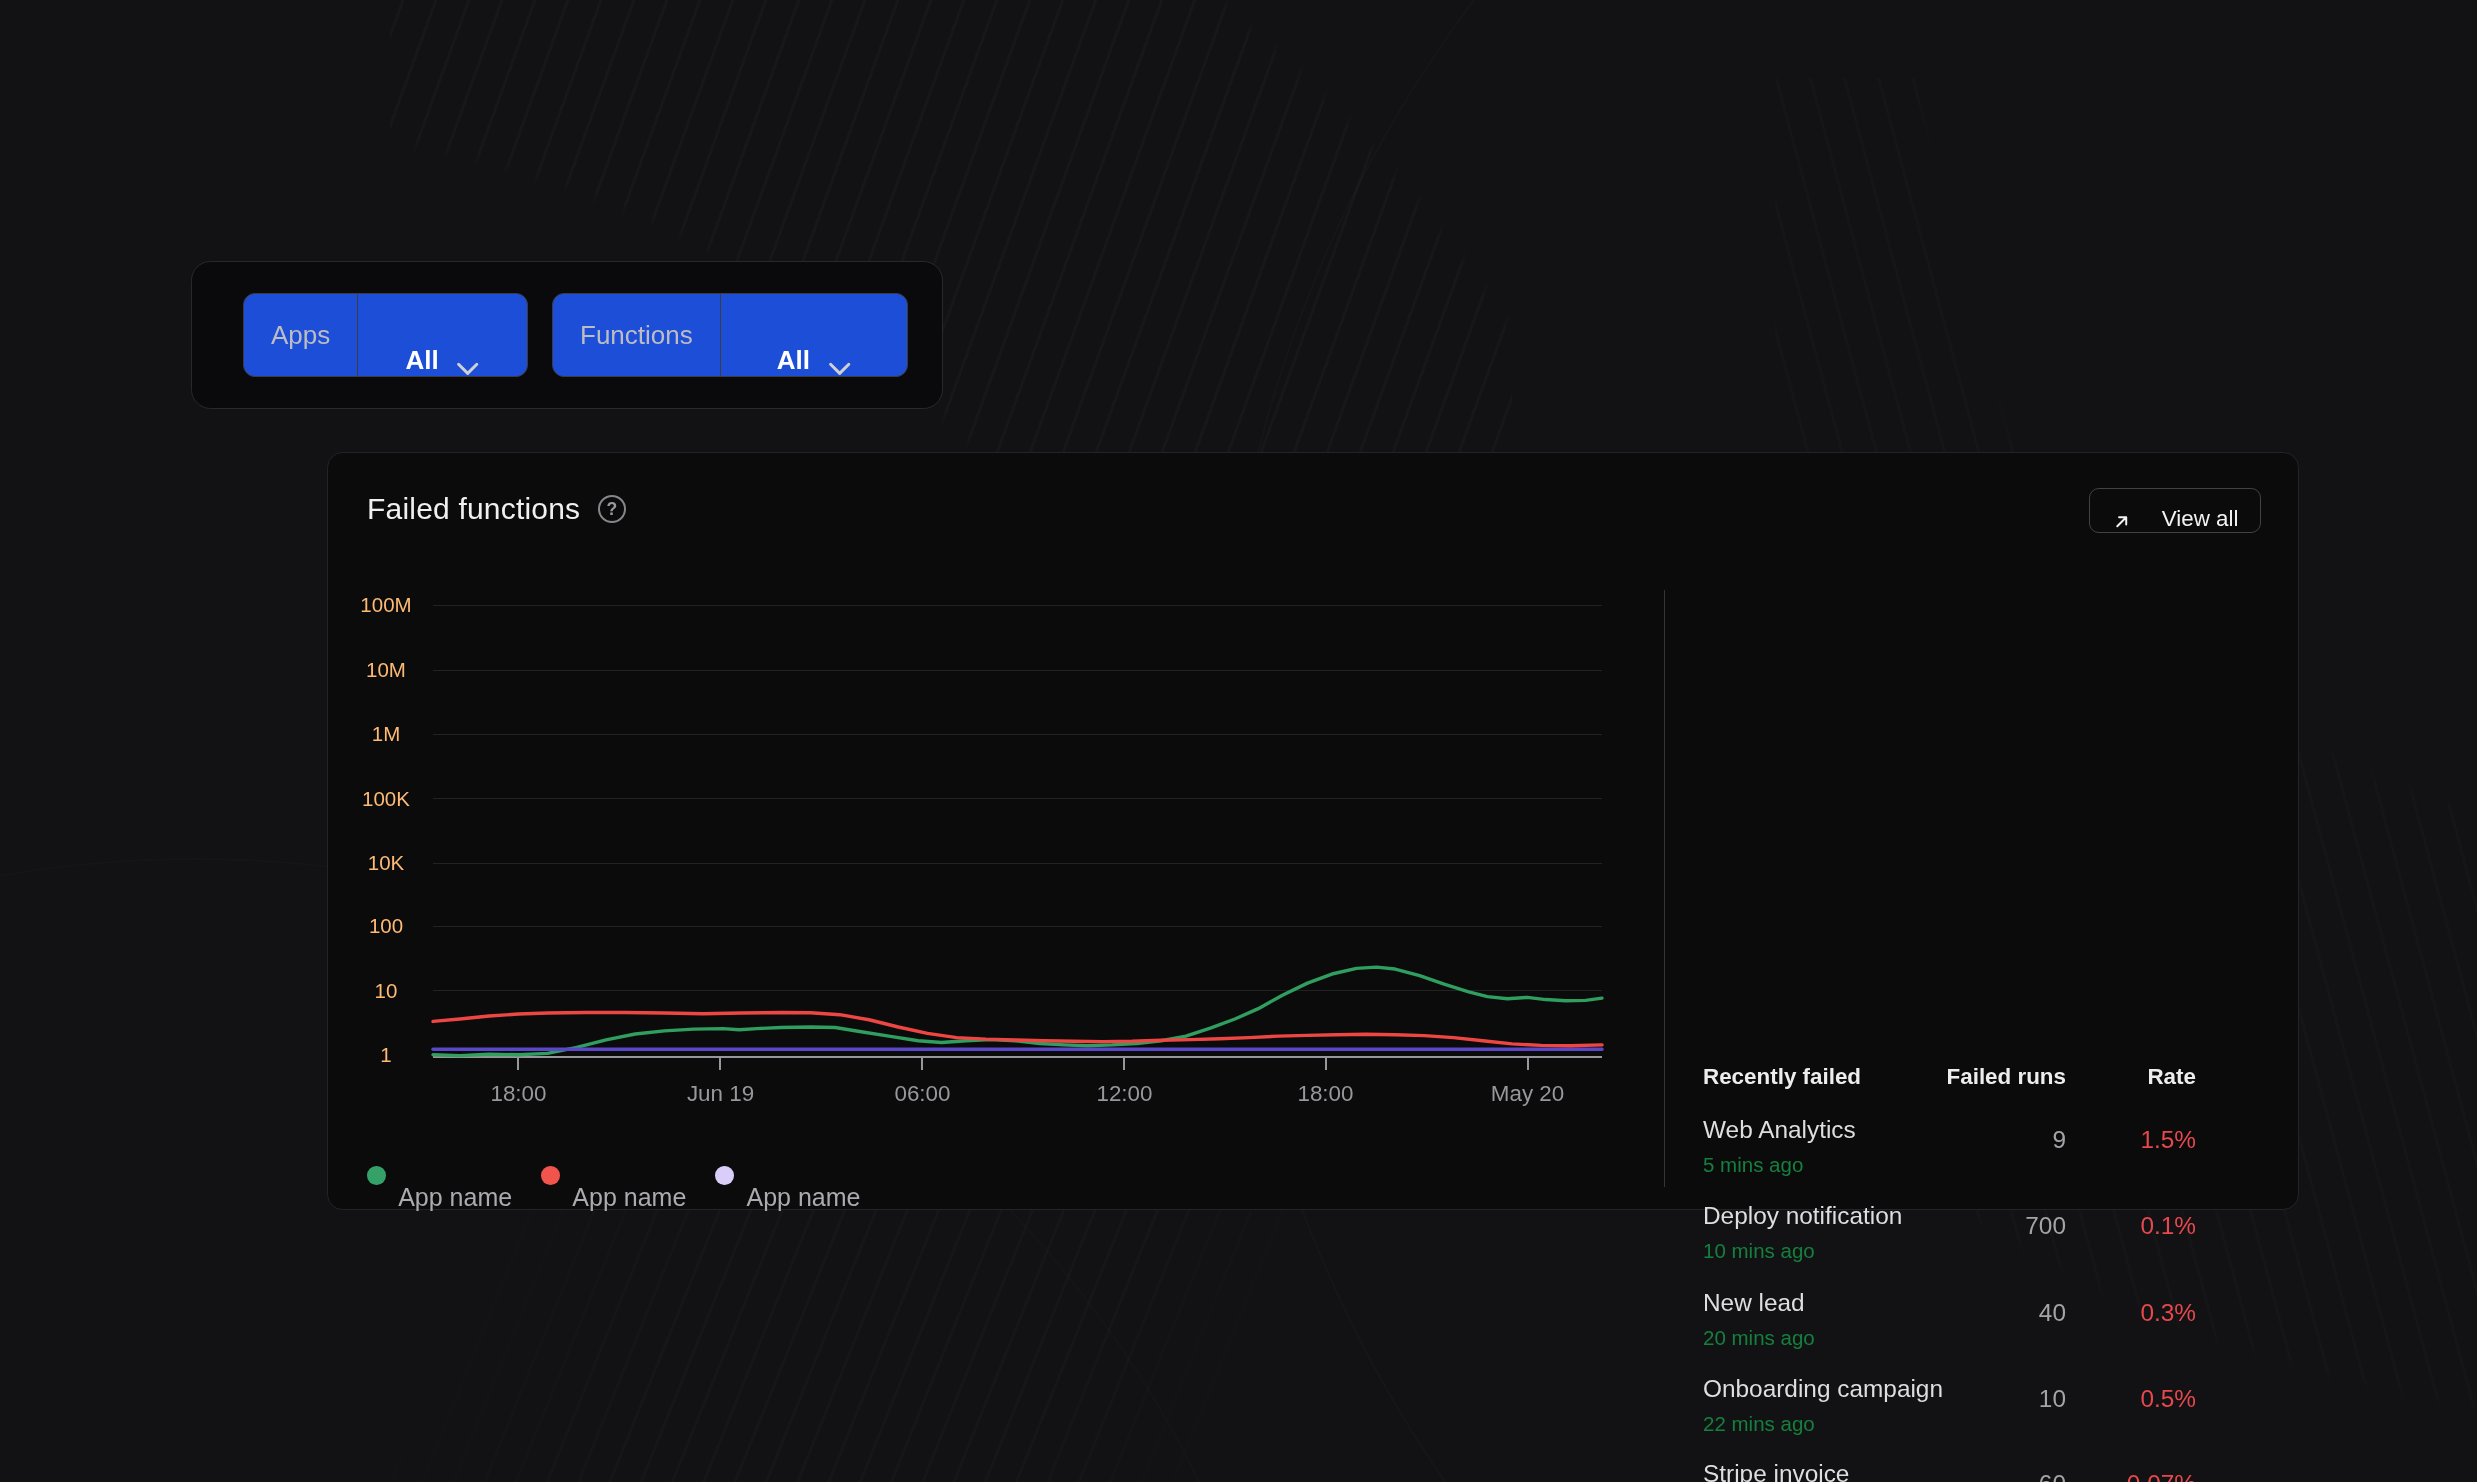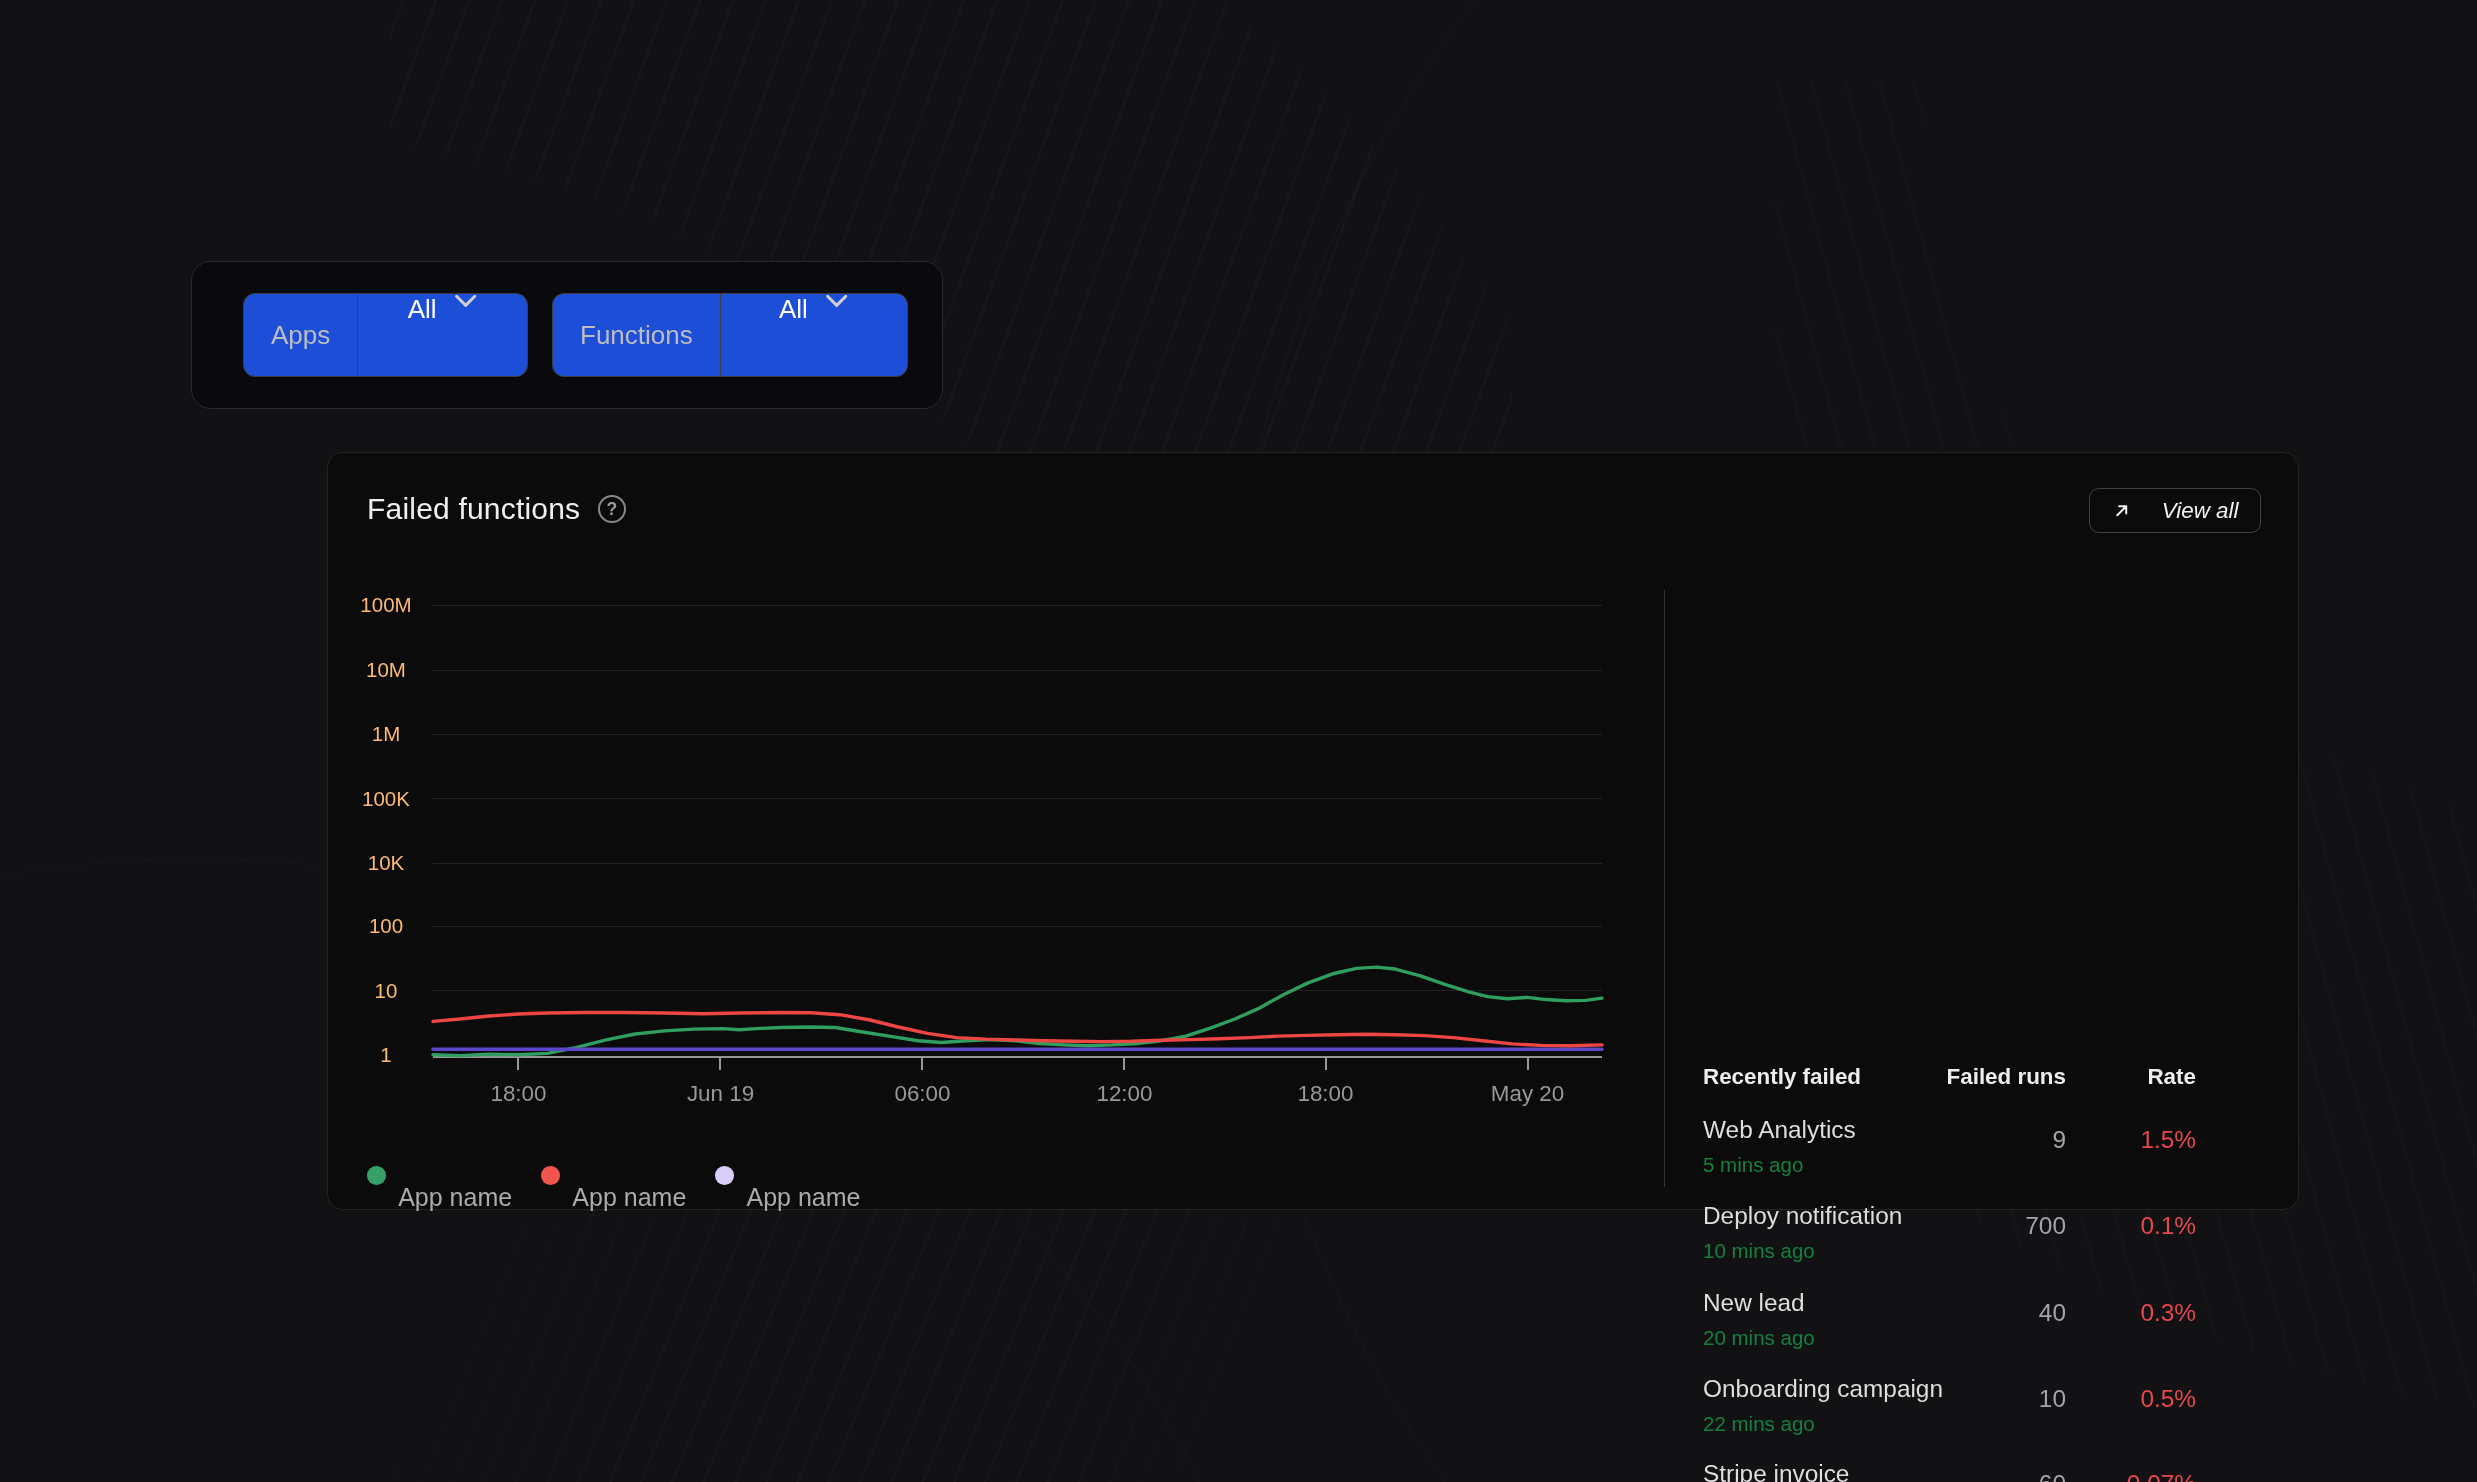--- a/index.html
+++ b/index.html
@@ -39,42 +39,42 @@
   .filter-group {
     position:absolute; top:31px; height:84px;
     border:1px solid #3d3d41; border-radius:12px;
     display:flex; align-items:stretch; background:#1d4ed8; overflow:hidden;
   }
   .fg-apps { left:51px; width:285px; }
   .fg-functions { left:360px; width:356px; }
   .fg-label { display:flex; align-items:center; padding:0 27px; color:#bdbdc1; font-size:26px; }
   .fg-divider { width:1px; background:#3d3d41; }
   .fg-value {
-    flex:1; display:flex; align-items:flex-start; justify-content:center; gap:17.6px;
-    color:#ffffff; font-size:26px; font-weight:400; cursor:pointer;
+    flex:1; display:flex; align-items:flex-end; justify-content:center; gap:17.6px;
+    color:#ffffff; font-size:26px; font-weight:700; cursor:pointer;
   }
   .chev { width:23.4px; height:13.7px; }
 
   
   .card {
     position:absolute; left:327px; top:452px; width:1972px; height:758px;
     background:#0b0b0c; border:1px solid #242427; border-radius:15.6px;
   }
   .card-title-row { position:absolute; left:39px; top:39px; display:flex; align-items:center; gap:17.6px; }
   .card-title { font-size:30px; color:#f0f0f1; font-weight:500; letter-spacing:0.2px; }
   .help-icon {
     width:28px; height:28px; border:2px solid #87878b; border-radius:50%;
     color:#9a9a9e; font-size:17.6px; font-weight:700;
     display:flex; align-items:center; justify-content:center; cursor:pointer;
   }
   .view-all {
     position:absolute; right:37px; top:35px; height:45px; padding:0 21.5px;
     border:1px solid #434347; border-radius:9.8px; background:transparent;
-    display:flex; align-items:center; gap:29px;
-    color:#f2f2f2; font-size:22.4px; cursor:pointer;font-style:italic;
+    display:flex; align-items:flex-end; gap:29px;
+    color:#f2f2f2; font-size:22.4px; cursor:pointer;
   }
 
   
   .gridline { position:absolute; left:105px; width:1169px; height:1px; background:#222225; }
   .baseline { position:absolute; left:105px; width:1169px; height:2px; background:#97979b; }
   .ylabel { position:absolute; left:12px; width:92px; text-align:center; font-size:20.5px; color:#fdba74; }
   .xtick { position:absolute; width:2px; height:11.7px; background:#97979b; top:605px; }
   .xlabel { position:absolute; width:137px; text-align:center; font-size:22.4px; color:#98989c; top:628px; }
   .chart-svg { position:absolute; left:105px; top:152px; overflow:visible; }
   .legend { position:absolute; left:39px; top:686px; display:flex; align-items:center; gap:29px; }

